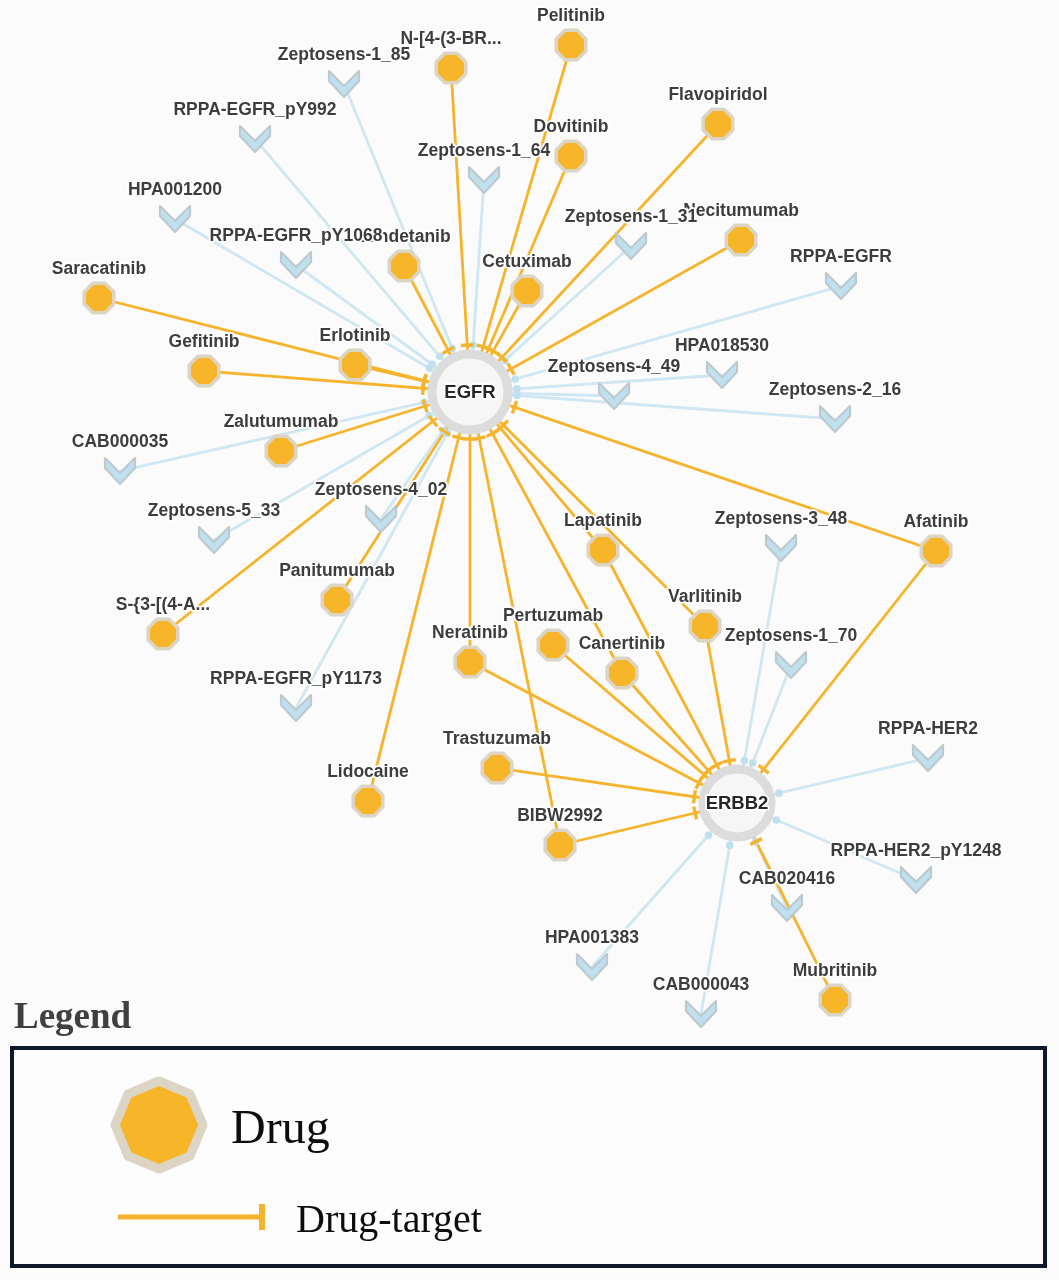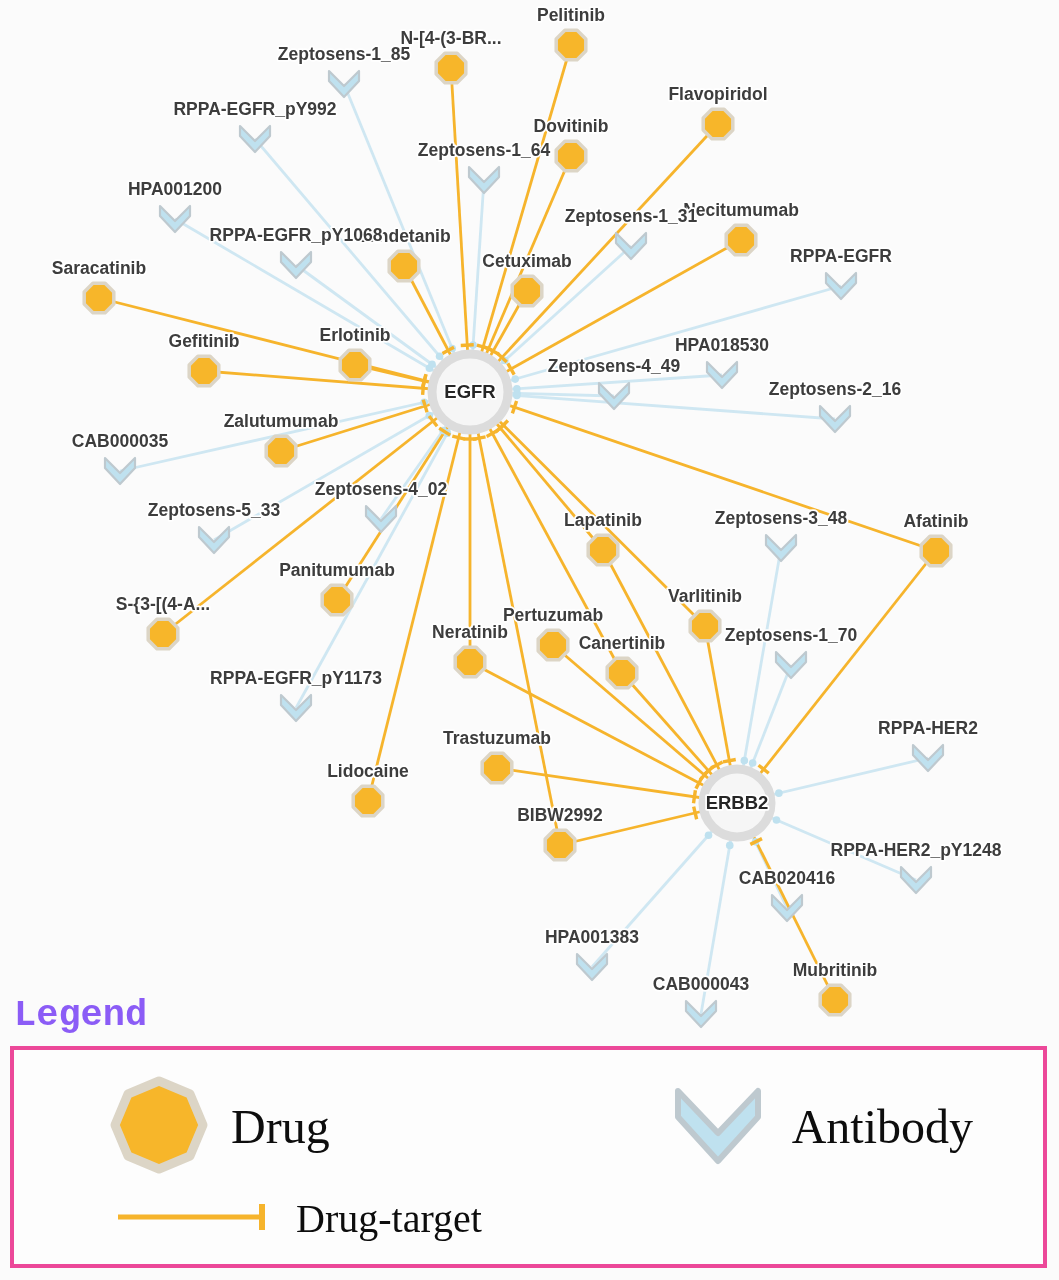--- a/index.html
+++ b/index.html
@@ -19,27 +19,27 @@
     fill:#3d3d3d;
     stroke:#ffffff;
     stroke-width:3.5px;
     paint-order:stroke;
     stroke-linejoin:round;
   }
   #net text.gene-label { font-size:18.5px; fill:#262626; }
 
   .legend-title {
     position:absolute; left:14px; top:994px;
-    font-family:Liberation Mono, monospace;
-    font-weight:bold; font-size:37px; color:#8b5cf6;
+    font-family:Liberation Serif, serif;
+    font-weight:bold; font-size:37px; color:#404040;
   }
   .legend-box {
     position:absolute; left:10px; top:1046px;
     width:1037px; height:222px;
-    border:4px solid #ec4899; background:#fdfdfd;
+    border:4px solid #0f172a; background:#fdfdfd;
     box-sizing:border-box;
     display:flex; flex-direction:column; justify-content:space-evenly;
     padding:4px 0;
   }
   .legend-row { display:flex; align-items:center; }
   .legend-row.row-nodes { justify-content:space-between; padding:0 70px 0 95px; }
   .legend-row.row-edges { justify-content:space-between; padding:0 60px 0 100px; }
   .legend-item { display:flex; align-items:center; gap:22px; }
   .type-label {
     font-family:"Liberation Serif", serif;
@@ -358,28 +358,20 @@
       <div class="legend-item">
         <span>
           <svg width="100" height="100" viewBox="0 0 100 100">
             <polygon points="50,6 81,19 94,50 81,81 50,94 19,81 6,50 19,19" fill="#F7B62A" stroke="#DCD5C6" stroke-width="9" stroke-linejoin="round"></polygon>
           </svg>
         </span>
         <span class="type-label">Drug</span>
       </div>
 
 
-      <div class="legend-item">
-        <span>
-          <svg width="104" height="96" viewBox="0 0 104 96">
-            <path d="M 12 14 L 52 56 L 92 14 L 92 40 L 52 84 L 12 40 Z" fill="#BFE1EF" stroke="#BEC9CF" stroke-width="6" stroke-linejoin="round"></path>
-          </svg>
-        </span>
-        <span class="type-label">Antibody</span>
-      </div>
 
     </div>
     <div class="legend-row row-edges">
 
       <div class="legend-item">
         <span>
           <svg width="160" height="34" viewBox="0 0 160 34">
             <line x1="4" y1="17" x2="146" y2="17" stroke="#F6B42C" stroke-width="5"></line>
             <line x1="148" y1="4" x2="148" y2="30" stroke="#F6B42C" stroke-width="6"></line>
           </svg>

